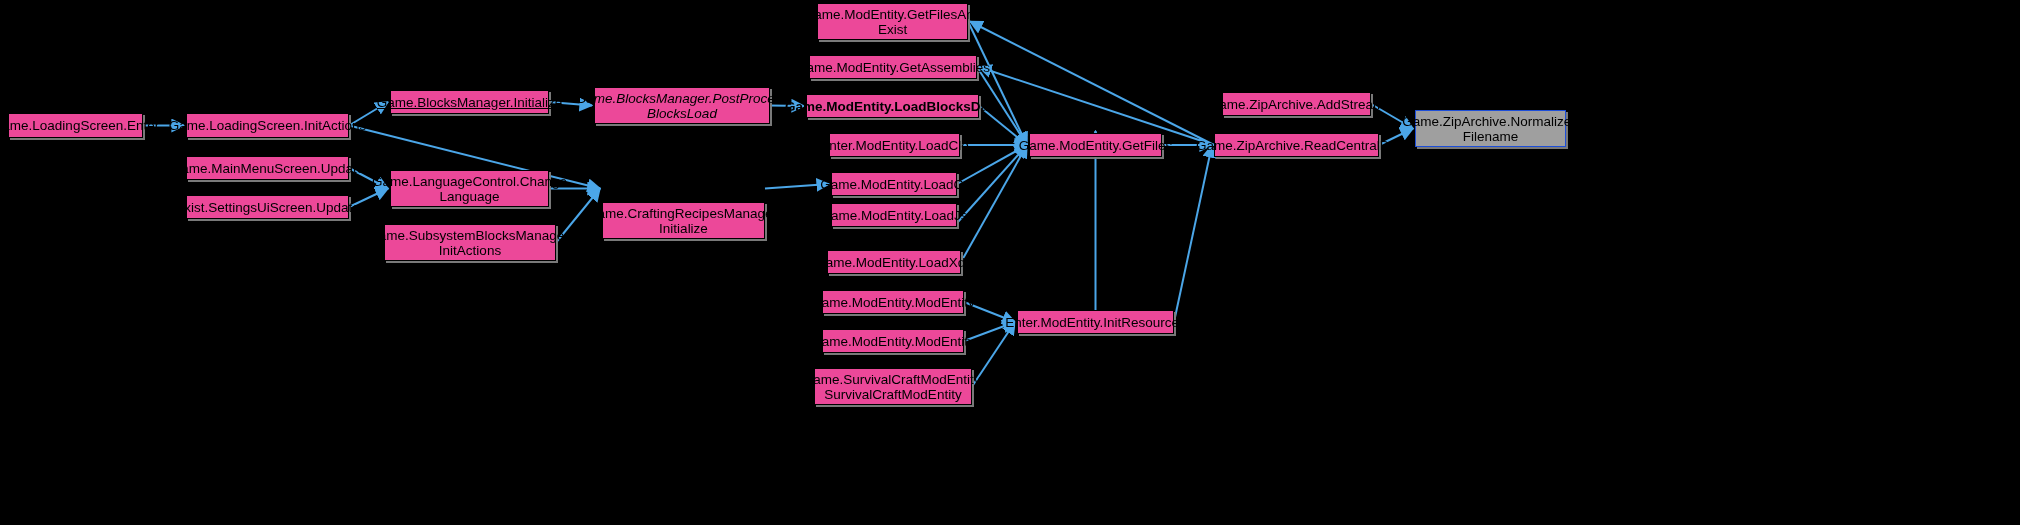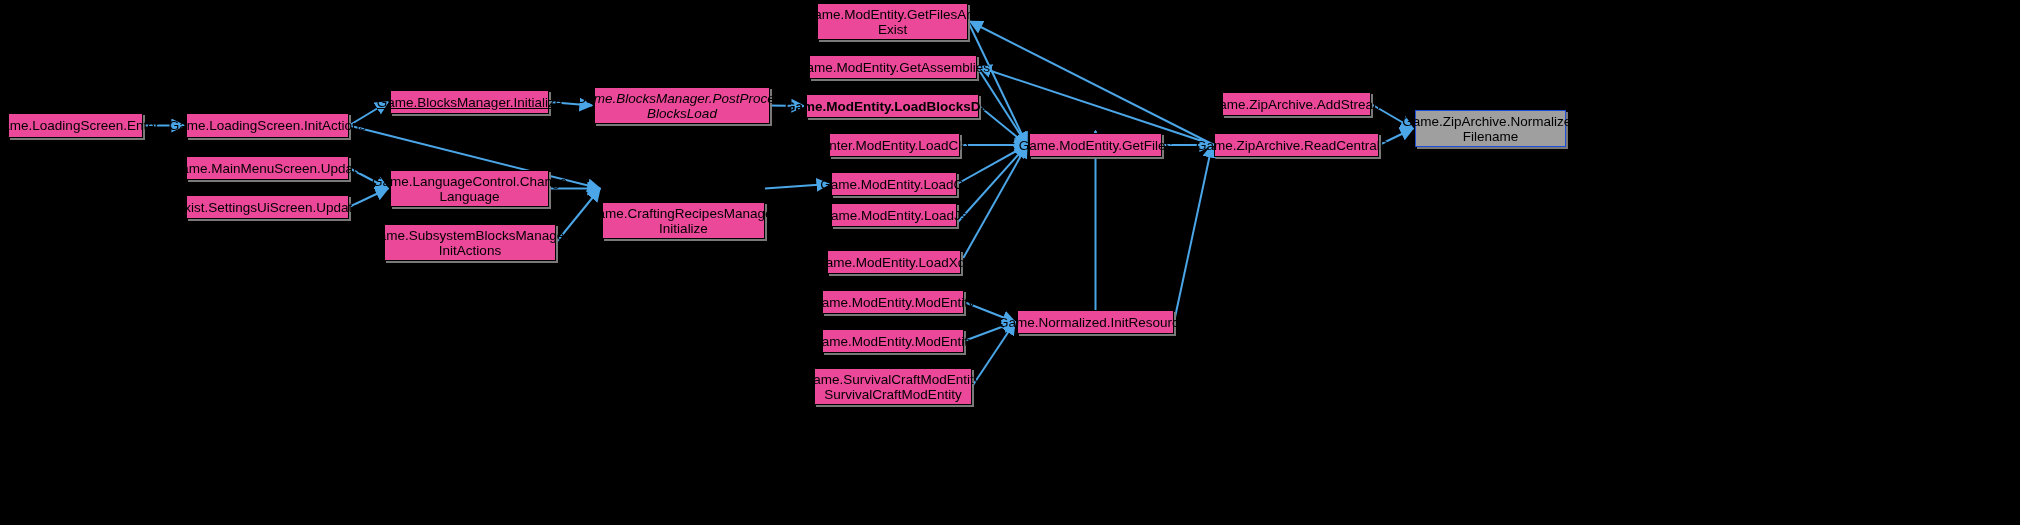--- a/index.html
+++ b/index.html
@@ -73,19 +73,19 @@
       <div class="node" style="left: 806px; top: 94px; width: 173px; height: 24px; font-weight: bold;">Game.ModEntity.LoadBlocksData</div>
       <div class="node" style="left: 829px; top: 133px; width: 131px; height: 24px;">Enter.ModEntity.LoadClo</div>
       <div class="node" style="left: 831px; top: 172px; width: 126px; height: 24px;">Game.ModEntity.LoadCr</div>
       <div class="node" style="left: 831px; top: 203px; width: 126px; height: 24px;">Game.ModEntity.LoadJs</div>
       <div class="node" style="left: 827px; top: 250px; width: 134px; height: 24px;">Game.ModEntity.LoadXdb</div>
       <div class="node" style="left: 822px; top: 290px; width: 142px; height: 24px;">Game.ModEntity.ModEntity</div>
       <div class="node" style="left: 822px; top: 329px; width: 142px; height: 24px;">Game.ModEntity.ModEntity</div>
       <div class="node" style="left: 814px; top: 368px; width: 158px; height: 37px;">Game.SurvivalCraftModEntity.
 SurvivalCraftModEntity</div>
       <div class="node" style="left: 1029px; top: 133px; width: 133px; height: 24px;">Game.ModEntity.GetFiles</div>
-      <div class="node" style="left: 1017px; top: 310px; width: 157px; height: 24px;">Game.Normalized.InitResources</div>
+      <div class="node" style="left: 1017px; top: 310px; width: 157px; height: 24px;">Enter.ModEntity.InitResources</div>
       <div class="node" style="left: 1222px; top: 92px; width: 149px; height: 24px;">Game.ZipArchive.AddStream</div>
       <div class="node" style="left: 1214px; top: 133px; width: 165px; height: 24px;">Game.ZipArchive.ReadCentralDir</div>
       <div class="node hl" style="left: 1415px; top: 110px; width: 151px; height: 37px;">Game.ZipArchive.Normalized
 Filename</div>
     </div>
 </div>
 
 </body></html>

